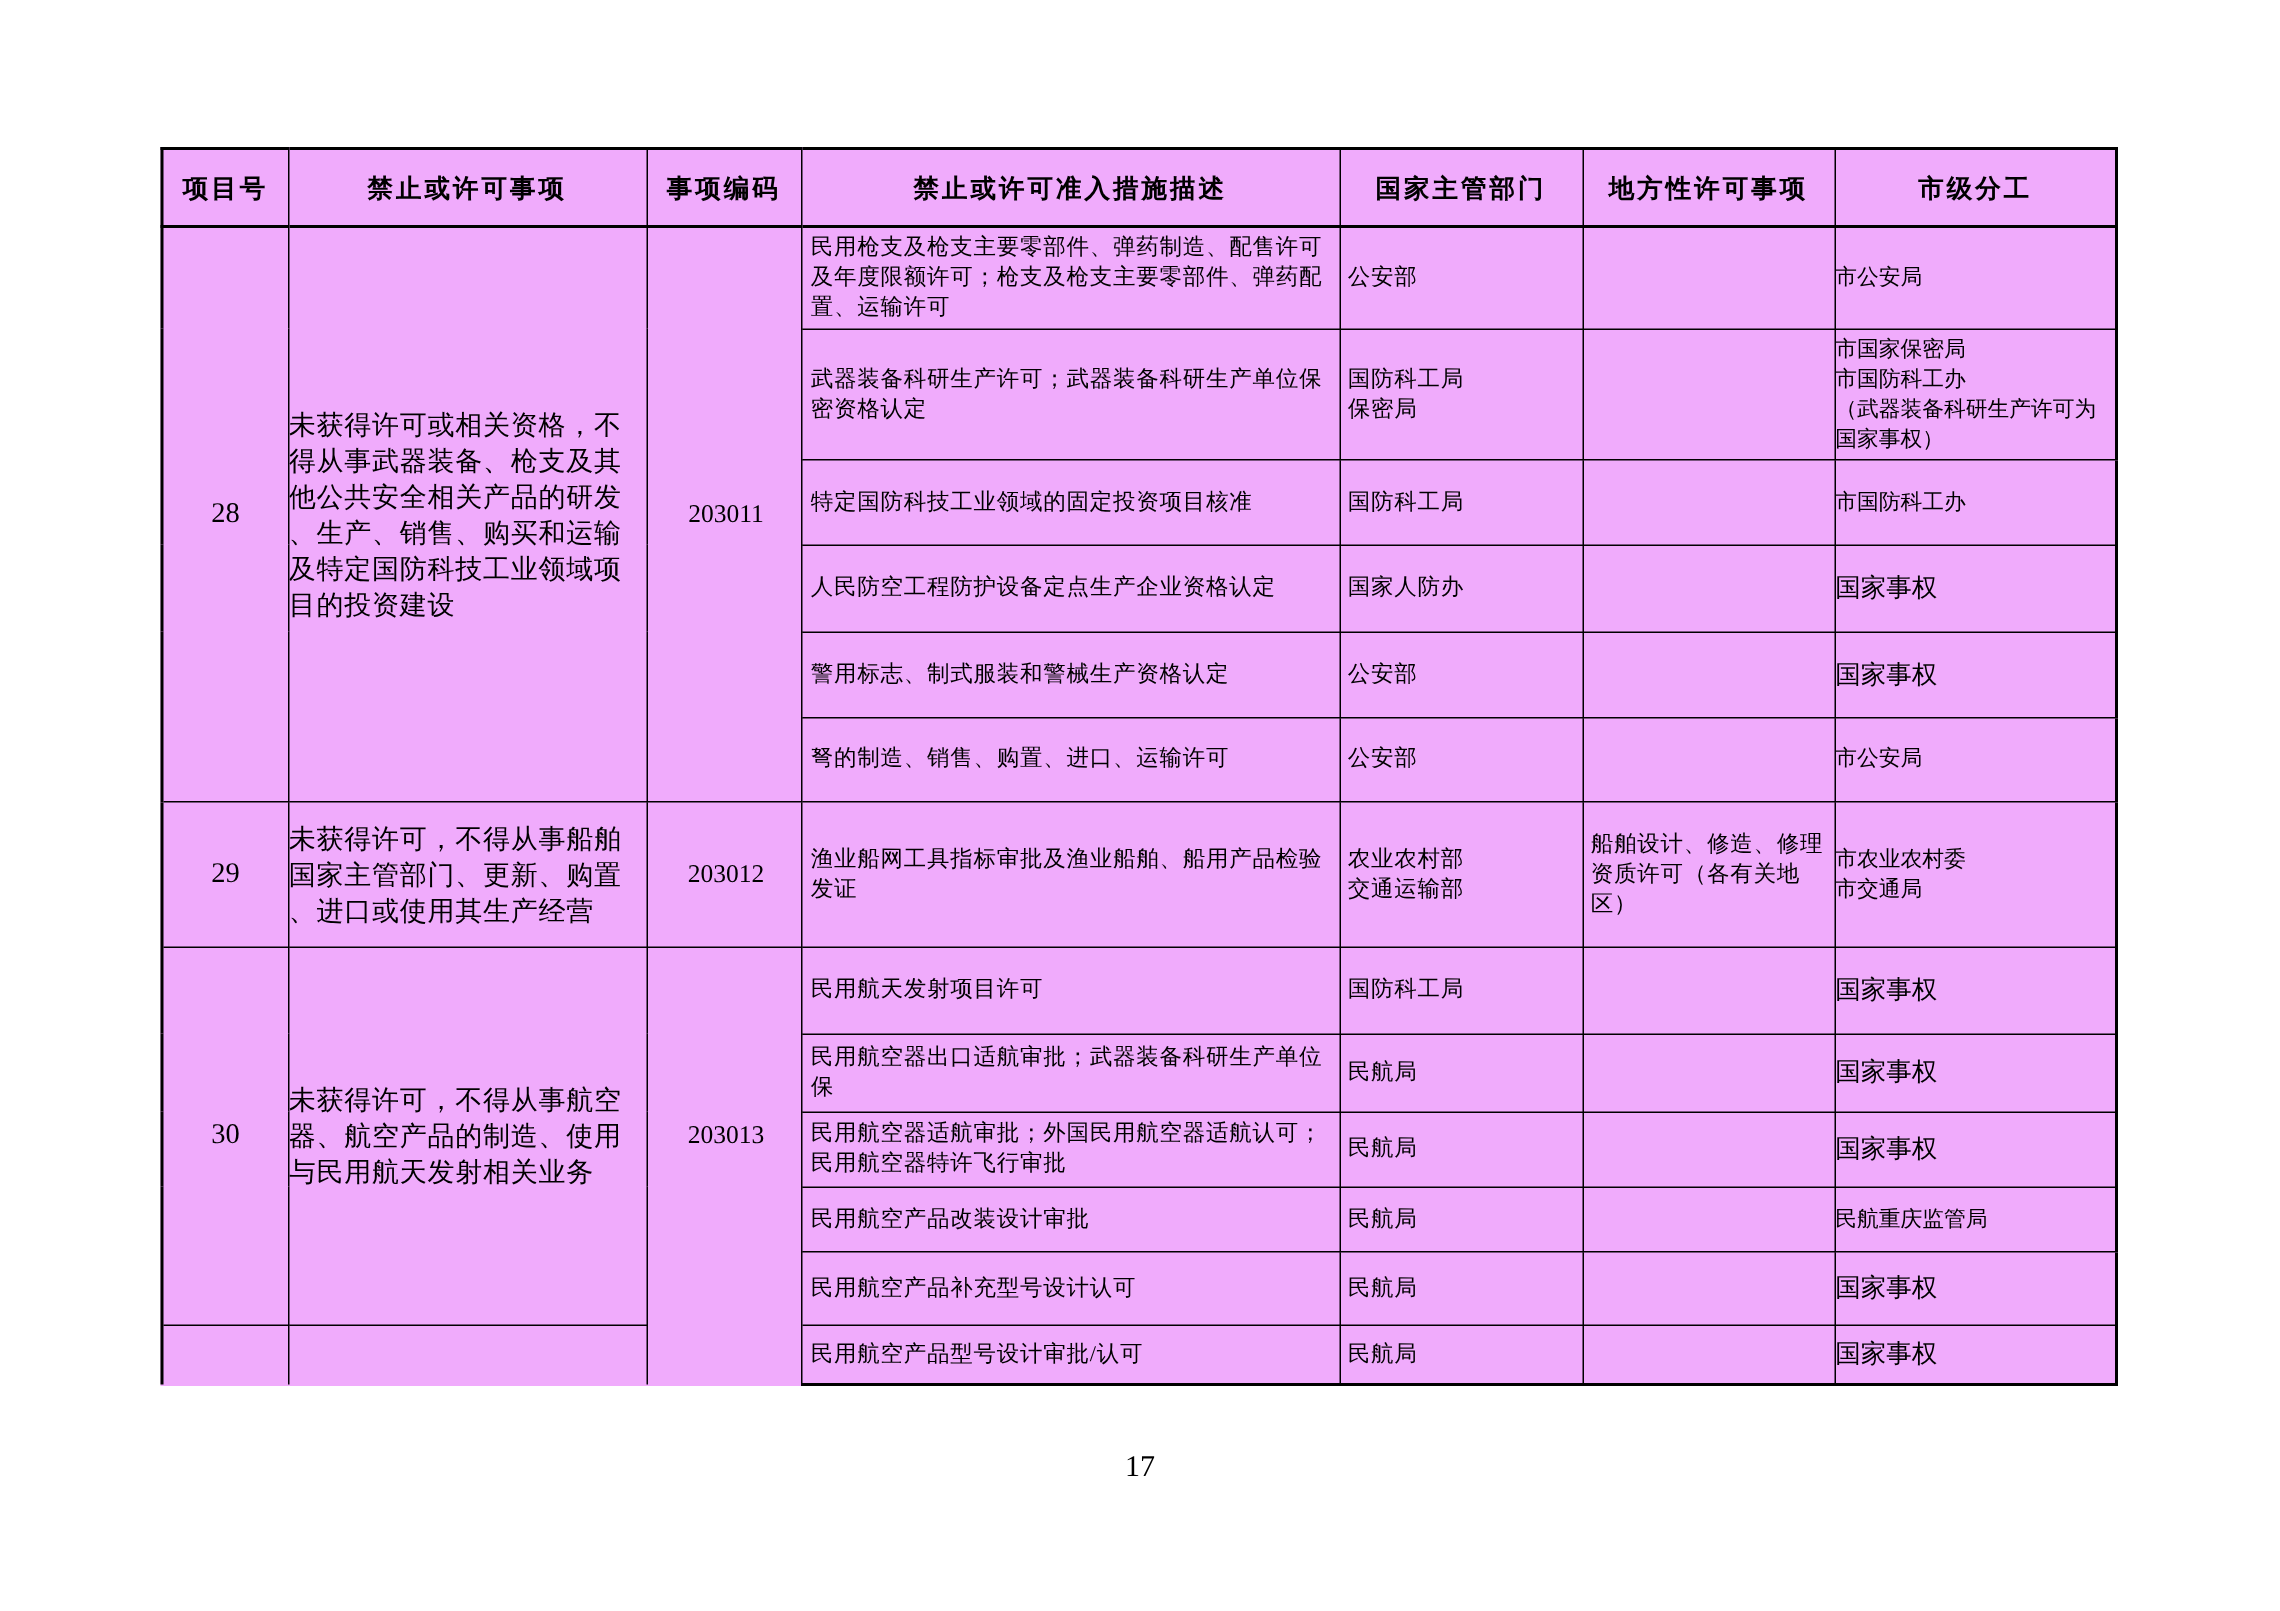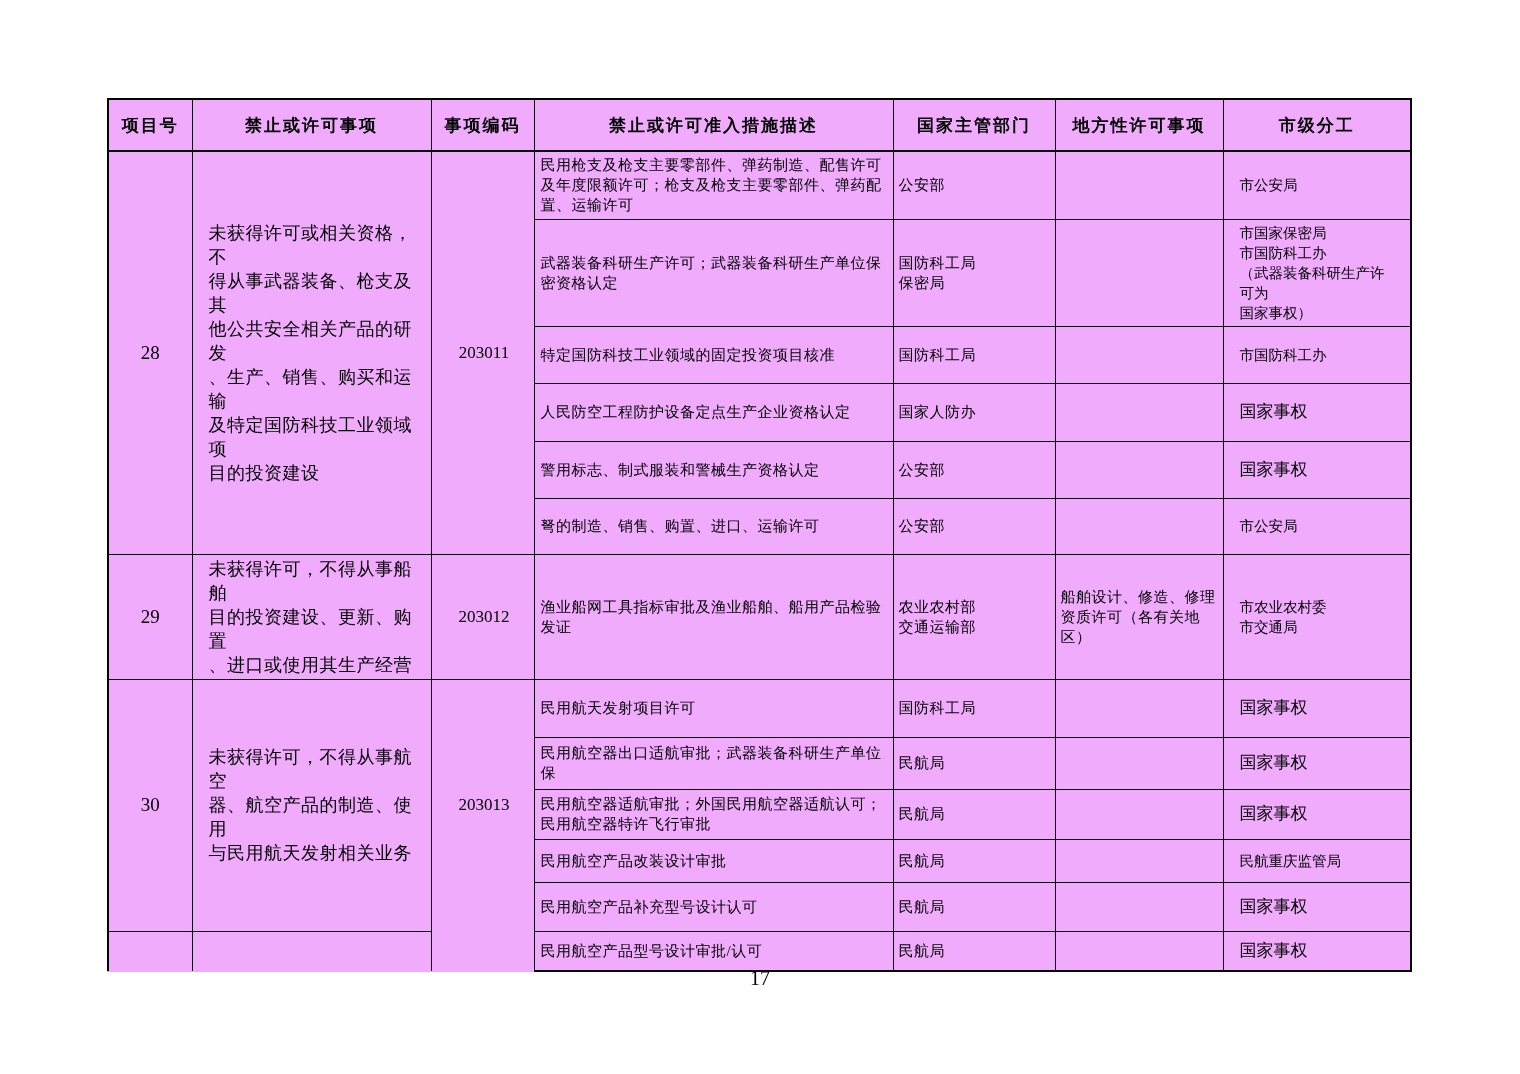--- a/index.html
+++ b/index.html
@@ -44,21 +44,21 @@
   .edge-r { border-right: 2.5px solid #000 !important; }
   td.c-id {
     text-align: center;
     font-size: 19px;
     padding: 0;
   }
   td.c-item {
     font-size: 18px;
     line-height: 24px;
     letter-spacing: 0.5px;
-    padding: 2px 16px;
+    padding: 2px 0;
     white-space: pre-line;
     text-align: left;
   }
   td.c-code {
     font-size: 17px;
     padding: 0 0 0 3px;
     text-align: center;
     margin-top: 30px;
   }
   td.c-measure {
@@ -72,21 +72,21 @@
     font-size: 15px;
     line-height: 20px;
     letter-spacing: 0.5px;
     padding: 3px 5px;
     white-space: pre-line;
   }
   td.c-mun {
     font-size: 14.5px;
     line-height: 20px;
     letter-spacing: 0;
-    padding: 3px 16px;
+    padding: 3px 0;
     white-space: pre-line;
     margin-left: 48px;
   }
   td.b {
     font-weight: normal;
     font-size: 17px;
   }
   td.nb { border-bottom: none !important; }
   td.no-top { border-top: none !important; }
   tr.partial td.open { border-bottom: none !important; }
@@ -175,21 +175,21 @@
       <tr style="height:56px">
         <td class="c-measure">弩的制造、销售、购置、进口、运输许可</td>
         <td class="c-nat">公安部</td>
         <td class="c-loc"></td>
         <td class="c-mun edge-r">市公安局</td>
       </tr>
 
       <tr style="height:97px">
         <td class="c-id edge-l">29</td>
         <td class="c-item">未获得许可，不得从事船舶
-目的投资建设、更新、购置
+国家主管部门、更新、购置
 、进口或使用其生产经营</td>
         <td class="c-code">203012</td>
         <td class="c-measure">渔业船网工具指标审批及渔业船舶、船用产品检验
 发证</td>
         <td class="c-nat">农业农村部
 交通运输部</td>
         <td class="c-loc">船舶设计、修造、修理
 资质许可（各有关地
 区）</td>
         <td class="c-mun edge-r">市农业农村委

